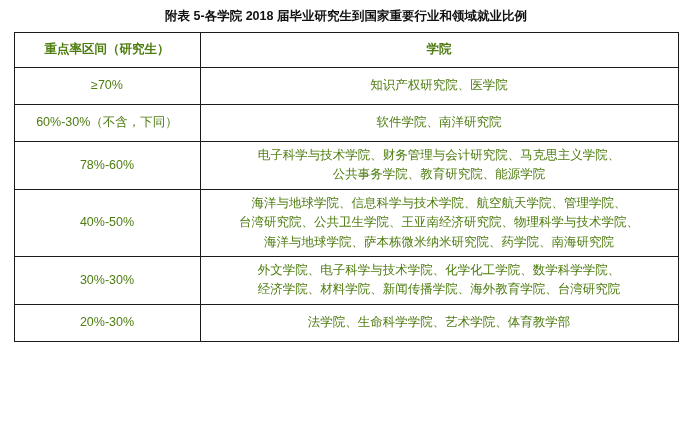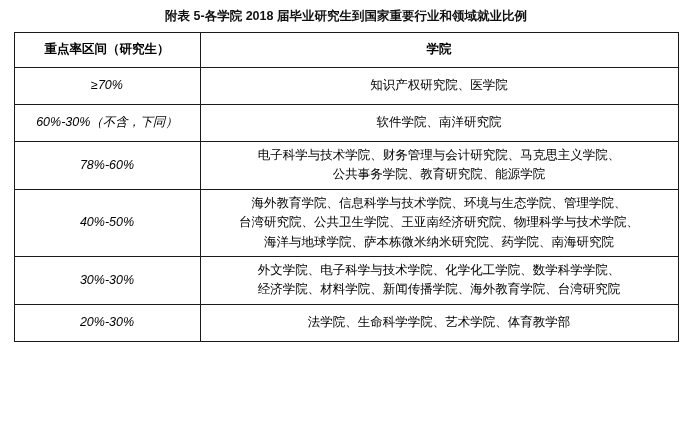--- a/index.html
+++ b/index.html
@@ -35,35 +35,34 @@
     width: 664px;
     margin: 0 auto;
     table-layout: fixed;
   }
   table.main-table td,
   table.main-table th {
     border: 1px solid #1a1a1a;
     vertical-align: middle;
     text-align: center;
     font-size: 12.5px;
-    color: #000000;
+    color: #4d7c0f;
     padding: 4px 4px;
     line-height: 1.55;
     font-weight: normal;
   }
   table.main-table thead th {
     font-weight: bold;
     height: 28px;
     padding: 3px 4px;
   }
   col.c1 { width: 186px; }
   col.c2 { width: 478px; }
   .cell-range {
     font-weight: normal;
-    font-style: italic;
   }
   .cell-colleges div {
     white-space: nowrap;
   }
   .row-h1 td { height: 28px; }
   .row-h2 td { height: 28px; }
   .row-h3 td { height: 30px; }
 </style>
 </head>
 <body>
@@ -99,21 +98,21 @@
       <tr class="row-h3">
         <td class="cell-range">78%-60%</td>
         <td class="cell-colleges">
           <div>电子科学与技术学院、财务管理与会计研究院、马克思主义学院、</div>
           <div>公共事务学院、教育研究院、能源学院</div>
         </td>
       </tr>
       <tr class="row-h3">
         <td class="cell-range">40%-50%</td>
         <td class="cell-colleges">
-          <div>海外教育学院、信息科学与技术学院、环境与生态学院、管理学院、</div>
+          <div>海洋与地球学院、信息科学与技术学院、航空航天学院、管理学院、</div>
           <div>台湾研究院、公共卫生学院、王亚南经济研究院、物理科学与技术学院、</div>
           <div>海洋与地球学院、萨本栋微米纳米研究院、药学院、南海研究院</div>
         </td>
       </tr>
       <tr class="row-h3">
         <td class="cell-range">30%-30%</td>
         <td class="cell-colleges">
           <div>外文学院、电子科学与技术学院、化学化工学院、数学科学学院、</div>
           <div>经济学院、材料学院、新闻传播学院、海外教育学院、台湾研究院</div>
         </td>

